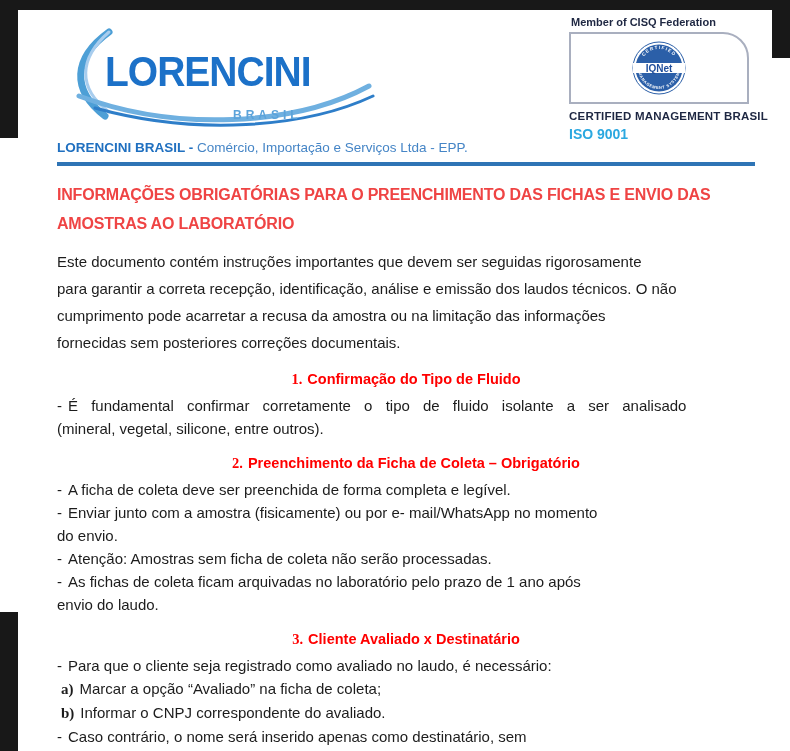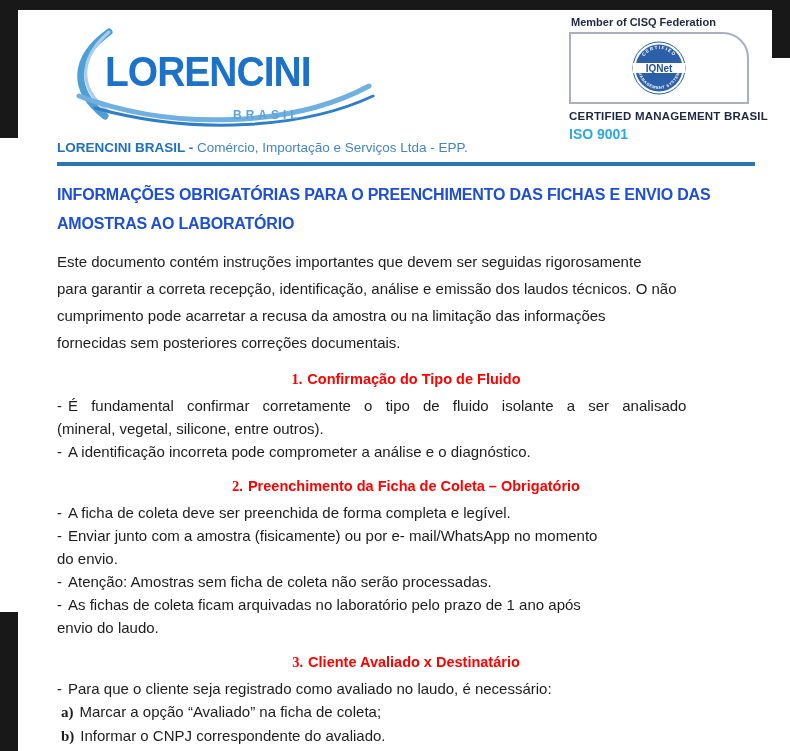--- a/index.html
+++ b/index.html
@@ -39,21 +39,21 @@
   .cert-cms{font-size:11.5px;font-weight:700;color:#1e2742;margin:6px 0 0 0;white-space:nowrap;letter-spacing:0.2px;}
   .cert-iso{font-size:14px;font-weight:800;color:#2ba8e0;margin:4px 0 0 0;}
 
   
   .company-line{margin-top:8px;font-size:13.5px;white-space:nowrap;}
   .company-bold{font-weight:700;color:#2070c0;}
   .company-rest{color:#4585c6;}
   .rule{height:3.5px;background:#2e74b5;margin-top:7px;}
 
   
-  .doc-title{margin-top:14px;font-size:16px;font-weight:700;color:#1d4ed8;line-height:29px;letter-spacing:-0.2px;}
+  .doc-title{margin-top:14px;font-size:16px;font-weight:700;color:#ef4444;line-height:29px;letter-spacing:-0.2px;}
   .doc-title div{white-space:nowrap;}
 
   
   .intro{margin-top:10px;font-size:15px;line-height:27px;color:#1c1c1c;}
   .intro div{white-space:nowrap;}
 
   
   .sections{margin-top:2px;}
   .section{margin-top:12px;}
   .sec-heading{font-size:14.5px;font-weight:700;color:#ff0000;line-height:22px;white-space:nowrap;text-align:center;}
@@ -130,21 +130,20 @@
         <div>cumprimento pode acarretar a recusa da amostra ou na limitação das informações</div>
         <div>fornecidas sem posteriores correções documentais.</div>
       </div>
 
     <div class="sections" id="sections">
         <div class="section">
           <div class="sec-heading"><span class="sec-num">1.</span>Confirmação do Tipo de Fluido</div>
           <div class="sec-items">
             <div class="iline stretch"><span class="marker">-</span>É fundamental confirmar corretamente o tipo de fluido isolante a ser analisado</div>
             <div class="iline">(mineral, vegetal, silicone, entre outros).</div>
-            <div class="iline"><span class="marker">-</span>A identificação incorreta pode comprometer a análise e o diagnóstico.</div>
           </div>
         </div>
         <div class="section">
           <div class="sec-heading"><span class="sec-num">2.</span>Preenchimento da Ficha de Coleta – Obrigatório</div>
           <div class="sec-items">
             <div class="iline"><span class="marker">-</span>A ficha de coleta deve ser preenchida de forma completa e legível.</div>
             <div class="iline"><span class="marker">-</span>Enviar junto com a amostra (fisicamente) ou por e- mail/WhatsApp no momento</div>
             <div class="iline">do envio.</div>
             <div class="iline"><span class="marker">-</span>Atenção: Amostras sem ficha de coleta não serão processadas.</div>
             <div class="iline"><span class="marker">-</span>As fichas de coleta ficam arquivadas no laboratório pelo prazo de 1 ano após</div>

